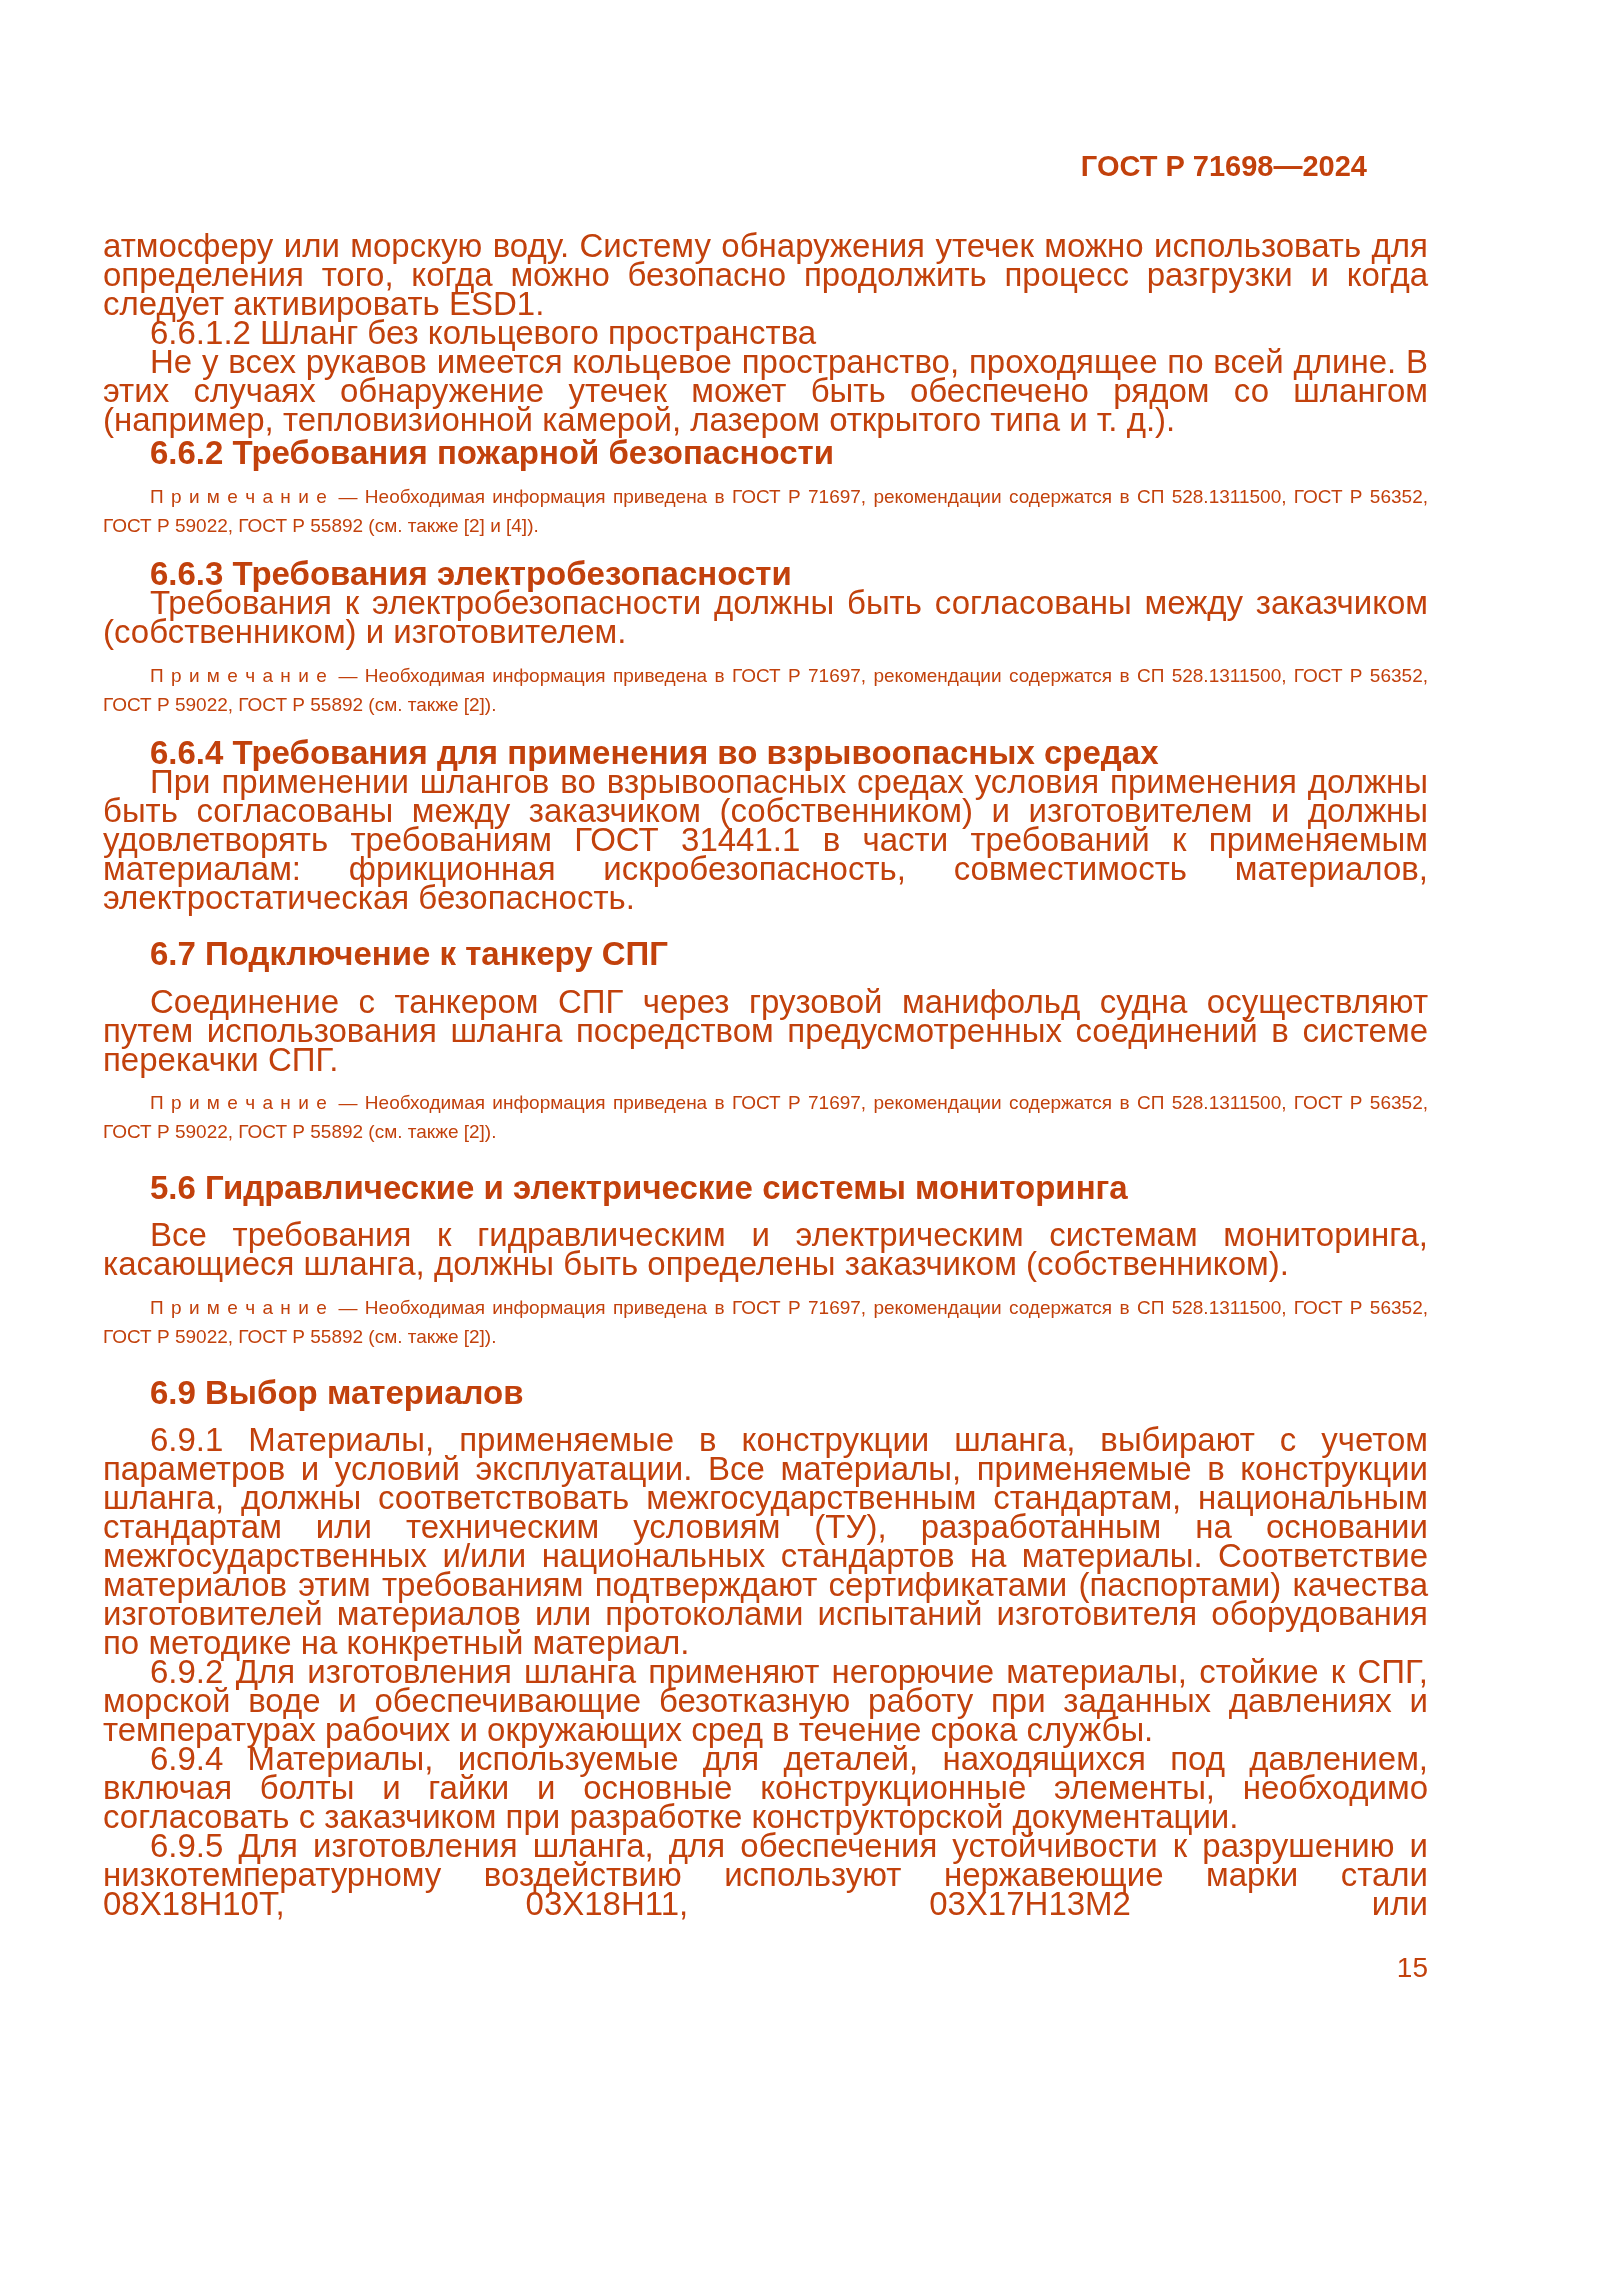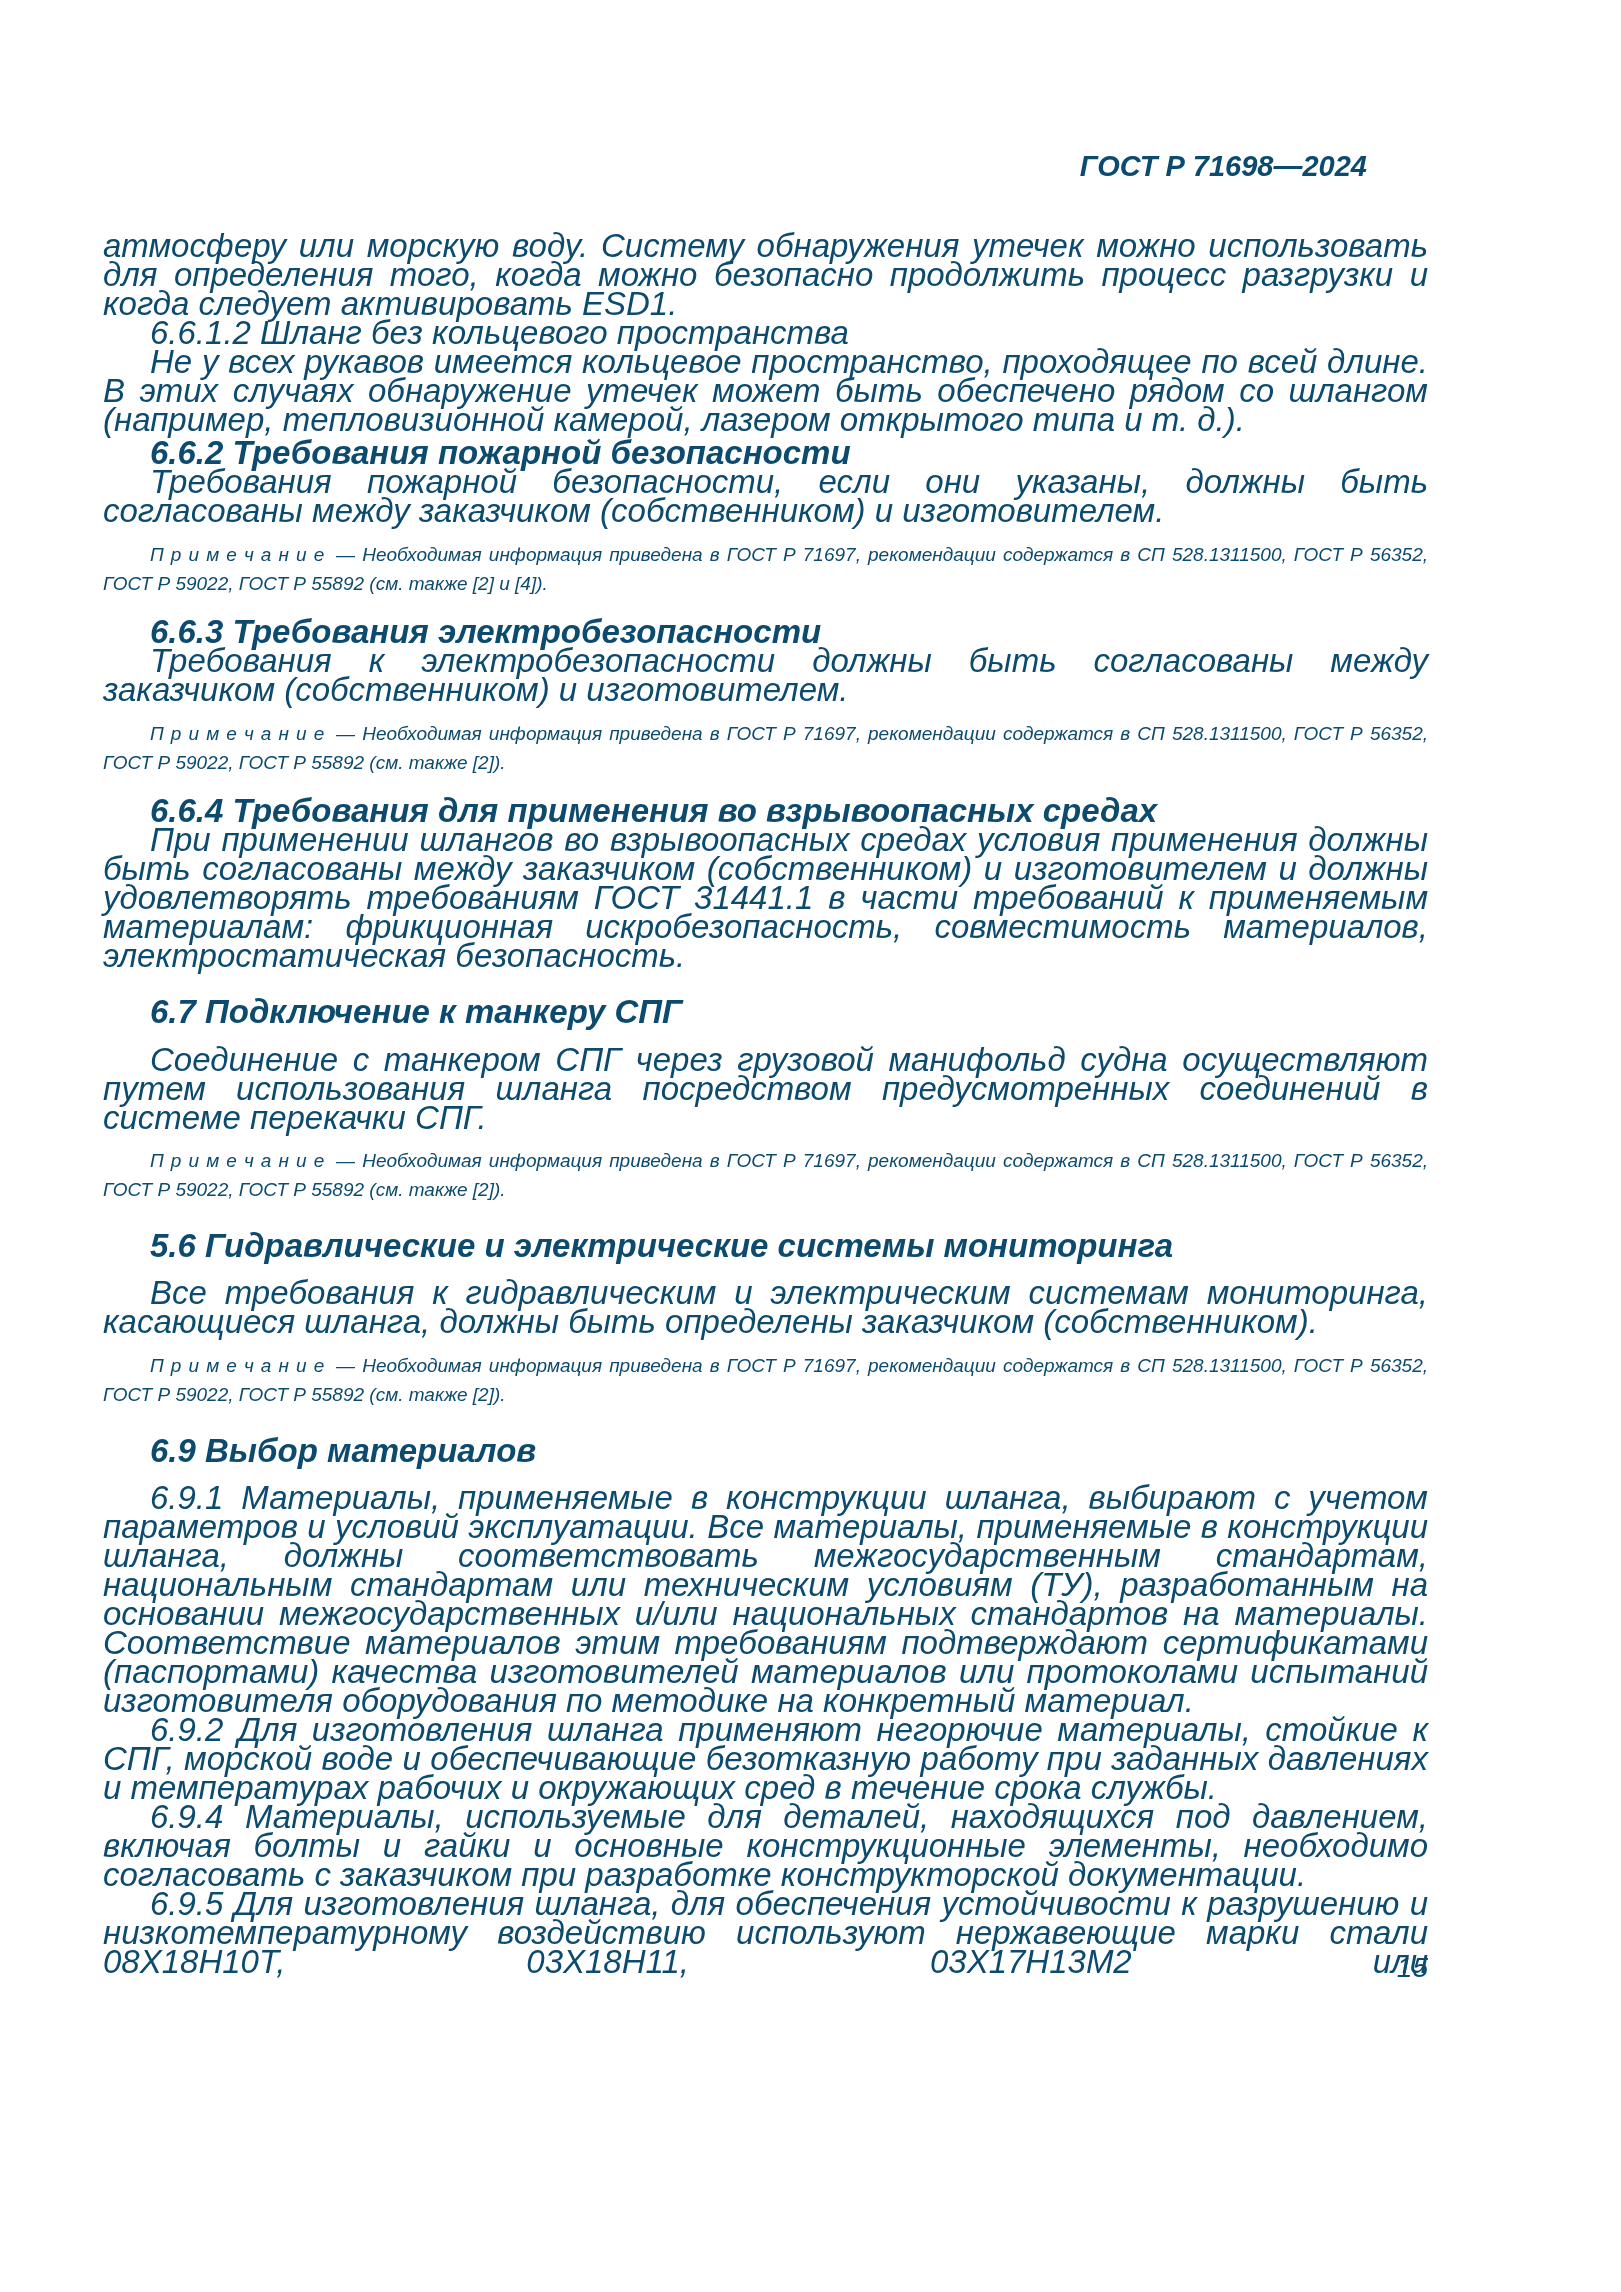--- a/index.html
+++ b/index.html
@@ -2,23 +2,22 @@
 <html lang="ru"><head>
 <meta charset="utf-8">
 <style>
   html, body { margin: 0; padding: 0; background: #e8e8e8; }
   .page {
     position: relative;
     width: 1621px;
     height: 2293px;
     background: #ffffff;
     font-family: "Liberation Sans", sans-serif;
-    color: #0c4a6e;
+    color: #c2410c;
     overflow: hidden;
-    font-style: italic;
   }
   .text-block {
     position: absolute;
     left: 103px;
     top: 150px;
     width: 1325px;
   }
   .doc-header {
     font-weight: bold;
     font-size: 29px;
@@ -60,21 +59,20 @@
 <div class="page">
   <div class="text-block">
 
     <div class="doc-header">ГОСТ Р 71698—2024</div>
 
     <p class="p no-indent">атмосферу или морскую воду. Систему обнаружения утечек можно использовать для определения того, когда можно безопасно продолжить процесс разгрузки и когда следует активировать ESD1.</p>
     <p class="p">6.6.1.2 Шланг без кольцевого пространства</p>
     <p class="p">Не у всех рукавов имеется кольцевое пространство, проходящее по всей длине. В этих случаях обнаружение утечек может быть обеспечено рядом со шлангом (например, тепловизионной камерой, лазером открытого типа и т. д.).</p>
 
     <p class="h3">6.6.2 Требования пожарной безопасности</p>
-    <p class="p">Требования пожарной безопасности, если они указаны, должны быть согласованы между заказчиком (собственником) и изготовителем.</p>
     <p class="note"><span class="note-label">П р и м е ч а н и е</span><span>—  Необходимая информация приведена в ГОСТ Р 71697, рекомендации содержатся в СП 528.1311500, ГОСТ Р 56352, ГОСТ Р 59022, ГОСТ Р 55892 (см. также [2] и [4]).</span></p>
 
     <p class="h3">6.6.3 Требования электробезопасности</p>
     <p class="p">Требования к электробезопасности должны быть согласованы между заказчиком (собственником) и изготовителем.</p>
     <p class="note"><span class="note-label">П р и м е ч а н и е</span><span>—  Необходимая информация приведена в ГОСТ Р 71697, рекомендации содержатся в СП 528.1311500, ГОСТ Р 56352, ГОСТ Р 59022, ГОСТ Р 55892 (см. также [2]).</span></p>
 
     <p class="h3">6.6.4 Требования для применения во взрывоопасных средах</p>
     <p class="p">При применении шлангов во взрывоопасных средах условия применения должны быть согласованы между заказчиком (собственником) и изготовителем и должны удовлетворять требованиям ГОСТ 31441.1 в части требований к применяемым материалам: фрикционная искробезопасность, совместимость материалов, электростатическая безопасность.</p>
 
     <p class="h2">6.7 Подключение к танкеру СПГ</p>

